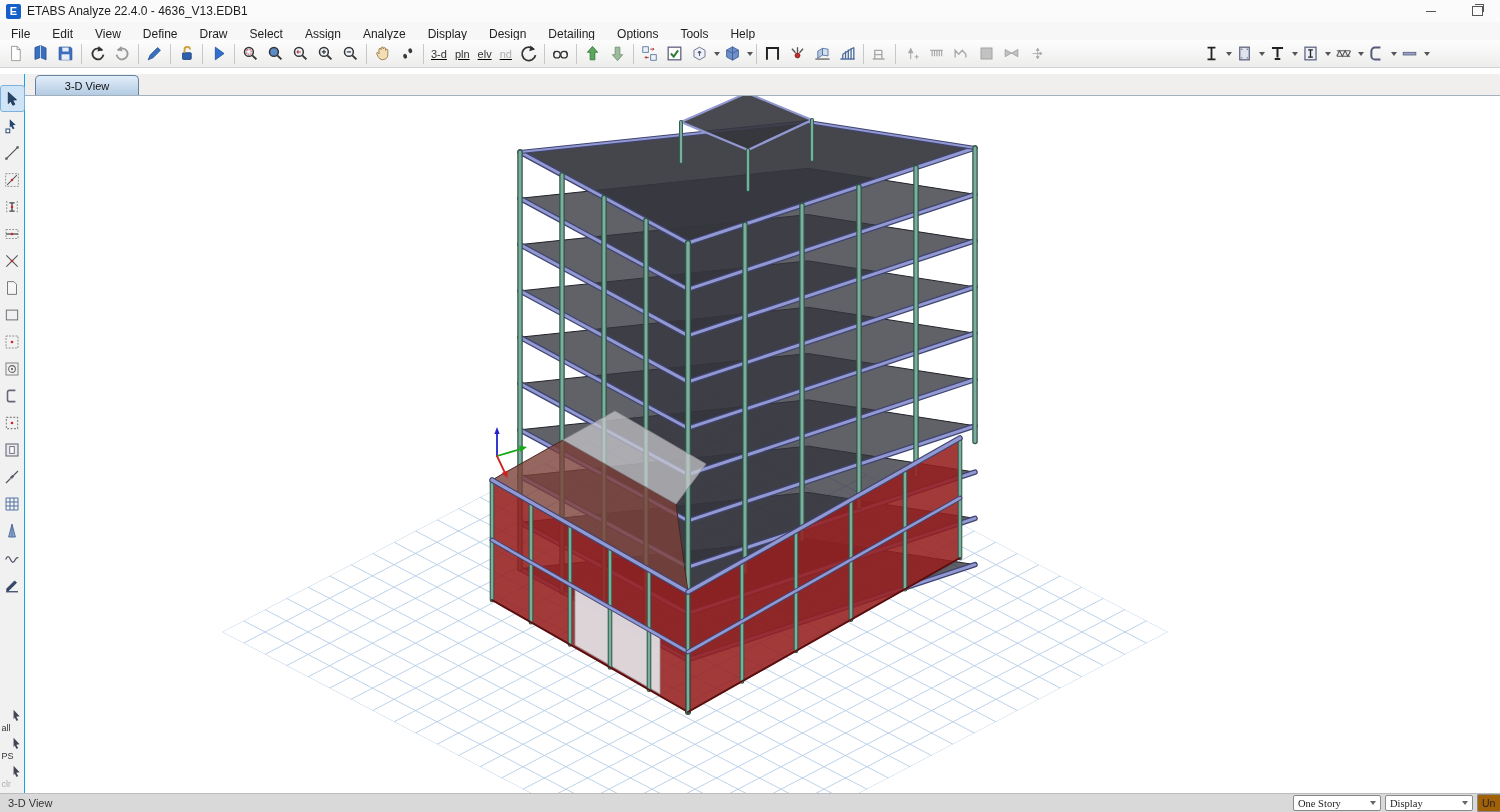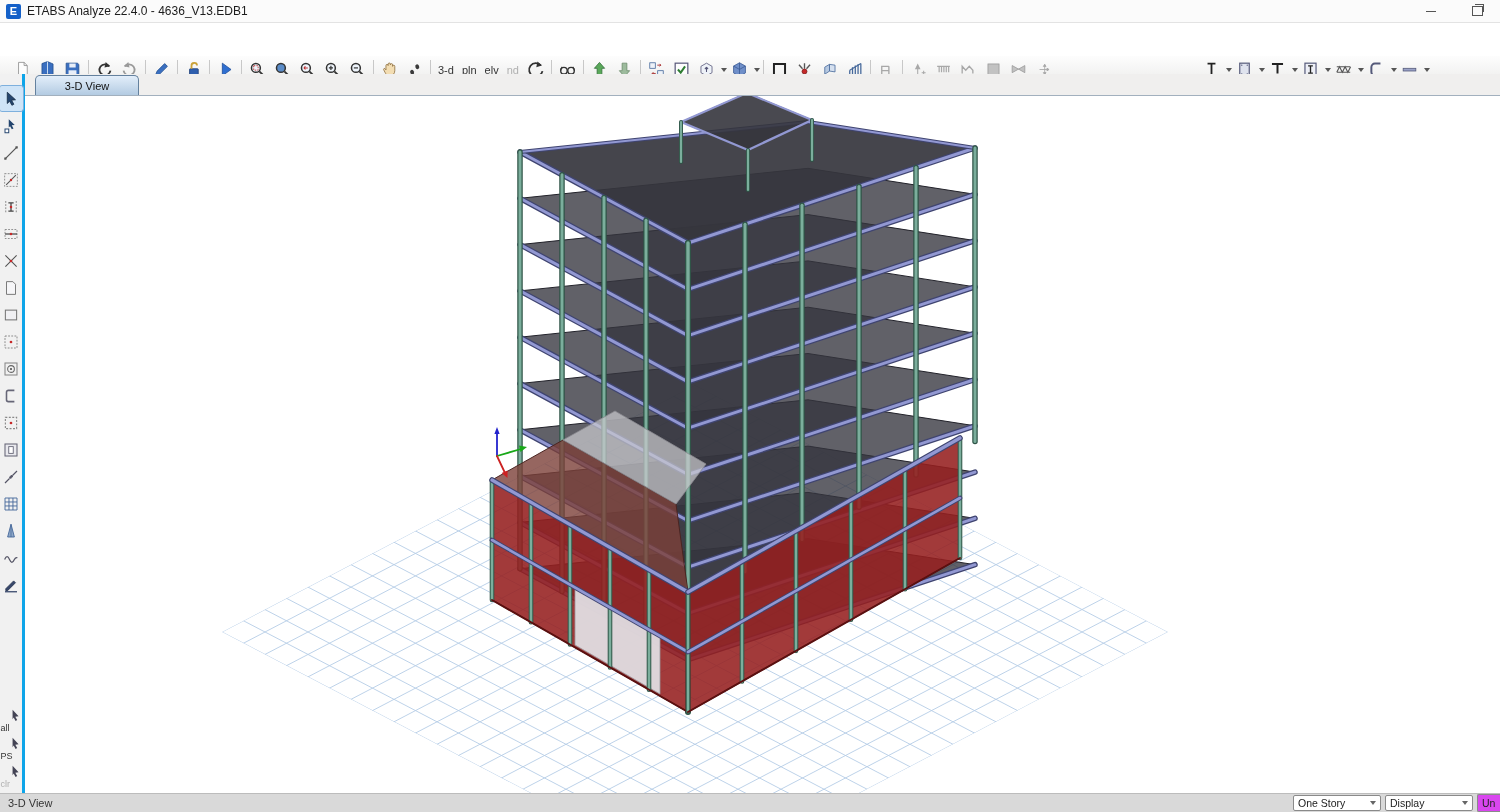--- a/index.html
+++ b/index.html
@@ -13,33 +13,33 @@
   .win-btn{width:46px;height:100%;display:flex;align-items:center;justify-content:center;color:#444;}
   .min-glyph{display:block;width:10px;height:1px;background:#555;}
   .restore-glyph{display:block;width:9px;height:8px;border:1px solid #555;position:relative;background:#fbfbfb;}
   .restore-glyph:before{content:"";position:absolute;left:2px;top:-3px;width:8px;height:7px;border:1px solid #555;border-left:none;border-bottom:none;}
 
   
   .menubar{position:absolute;left:0;top:22px;width:1500px;height:24px;background:#f7f7f7;display:flex;align-items:center;border-bottom:1px solid #e6e6e6;}
   .menu-item{padding:3px 11px;font-size:12px;color:#222;cursor:default;}
 
   
-  .toolbar{position:absolute;left:0;top:56px;width:1500px;height:28px;background:linear-gradient(#fdfdfd,#ededec);border-bottom:1px solid #d2d2d2;display:flex;align-items:center;padding-left:10px;box-sizing:border-box;text-decoration:underline;}
+  .toolbar{position:absolute;left:0;top:40px;width:1500px;height:28px;background:linear-gradient(#fdfdfd,#ededec);border-bottom:1px solid #d2d2d2;display:flex;align-items:center;padding-left:3px;box-sizing:border-box;text-decoration:underline;}
   .tbtn{width:25px;height:24px;display:flex;align-items:center;justify-content:center;border-radius:2px;flex:0 0 auto;}
   .tbtn svg{width:19px;height:19px;}
   .tbtn.text-btn{width:auto;padding:0 4px;font-size:11px;color:#333;}
   .tbtn.text-btn.disabled{color:#b0b0b0;}
   .tsep{width:1px;height:20px;background:#c8c8c8;margin:0 3px;flex:0 0 auto;}
   .tspacer{flex:1 1 auto;}
   .tend{flex:0 0 70px;}
   .caret{width:0;height:0;border-left:3.5px solid transparent;border-right:3.5px solid transparent;border-top:4px solid #555;margin-left:2px;flex:0 0 auto;}
   .tgroup{display:flex;align-items:center;flex:0 0 auto;}
 
   
-  .leftbar{position:absolute;left:0;top:74px;width:25px;height:719px;background:#f1f1f1;border-right:3px solid #0ea5e9;display:flex;flex-direction:column;align-items:center;padding-top:12px;box-sizing:border-box;}
+  .leftbar{position:absolute;left:0;top:74px;width:25px;height:719px;background:#f1f1f1;border-right:1px solid #0ea5e9;display:flex;flex-direction:column;align-items:center;padding-top:12px;box-sizing:border-box;}
   .sbtn{width:23px;height:25px;display:flex;align-items:center;justify-content:center;margin-bottom:2px;border-radius:2px;flex:0 0 auto;}
   .sbtn svg{width:18px;height:18px;}
   .sbtn.active{background:#cfe4f7;outline:1px solid #7eb0dd;}
   .flex-spacer{flex:1 1 auto;}
   .side-text-btn{position:relative;width:23px;height:26px;margin-bottom:2px;flex:0 0 auto;}
   .side-text-btn svg{position:absolute;right:1px;top:0;width:12px;height:12px;}
   .side-text-label{position:absolute;left:1px;bottom:2px;font-size:9px;color:#333;}
   .side-text-btn.disabled .side-text-label{color:#b0b0b0;text-align:right;}
 
   
@@ -47,42 +47,58 @@
   .tabstrip{position:relative;height:21px;background:#f0efee;border-bottom:1px solid #a2b0be;}
   .tab{position:absolute;left:10px;top:1px;height:20px;width:104px;background:linear-gradient(#e3eefa,#b3cbe2);border:1px solid #64819e;border-bottom:none;border-radius:5px 5px 0 0;font-size:11px;color:#111;display:flex;align-items:center;justify-content:center;box-sizing:border-box;}
   .canvas{position:relative;width:1475px;height:697px;overflow:hidden;}
   .canvas svg{display:block;}
 
   
   .statusbar{position:absolute;left:0;top:793px;width:1500px;height:19px;background:#d9d9d9;border-top:1px solid #bcbcbc;display:flex;align-items:center;padding:0 0 0 8px;box-sizing:border-box;font-size:11px;color:#333;}
   .status-view-label{flex:0 0 auto;}
   .status-right{margin-left:auto;display:flex;align-items:center;height:100%;}
   .sel{width:88px;height:16px;background:#fff;border:1px solid #8a8a8a;border-radius:2px;display:flex;align-items:center;padding:0 4px;box-sizing:border-box;margin-right:4px;font-size:10.5px;color:#222;}
-  .sel .sel-label{flex:1 1 auto;white-space:nowrap;overflow:hidden;}
+  .sel .sel-label{flex:1 1 auto;white-space:nowrap;overflow:hidden;font-family:Liberation Serif, serif;}
   .sel .chev{width:0;height:0;border-left:3.5px solid transparent;border-right:3.5px solid transparent;border-top:4px solid #666;flex:0 0 auto;}
-  .units-btn{width:18px;height:16px;background:#d946ef;border:1px solid #8a8a8a;border-radius:2px 0 0 2px;border-right:none;font-size:10.5px;color:#222;display:flex;align-items:center;padding-left:4px;overflow:hidden;white-space:nowrap;}
+  .units-btn{width:18px;height:16px;background:#a16207;border:1px solid #8a8a8a;border-radius:2px 0 0 2px;border-right:none;font-size:10.5px;color:#222;display:flex;align-items:center;padding-left:4px;overflow:hidden;white-space:nowrap;}
 </style>
 </head>
 <body>
 
 <div id="app">
 
   <div class="titlebar">
     <div class="app-icon">E</div>
     <div class="title-text">ETABS Analyze 22.4.0 - 4636_V13.EDB1</div>
     <div class="win-controls">
       <div class="win-btn">
           <span class="min-glyph"></span>
         </div>
       <div class="win-btn">
           <span class="restore-glyph"></span>
         </div>
     </div>
   </div>
 
+  <div class="menubar" id="menubar">
+      <div class="menu-item">File</div>
+      <div class="menu-item">Edit</div>
+      <div class="menu-item">View</div>
+      <div class="menu-item">Define</div>
+      <div class="menu-item">Draw</div>
+      <div class="menu-item">Select</div>
+      <div class="menu-item">Assign</div>
+      <div class="menu-item">Analyze</div>
+      <div class="menu-item">Display</div>
+      <div class="menu-item">Design</div>
+      <div class="menu-item">Detailing</div>
+      <div class="menu-item">Options</div>
+      <div class="menu-item">Tools</div>
+      <div class="menu-item">Help</div>
+    </div>
 
   <div class="toolbar" id="toolbar">
       <div class="tgroup">
         <div class="tbtn">
           <svg viewBox="0 0 24 24" xmlns="http://www.w3.org/2000/svg">
             <path d="M7 3h7l4 4v14H7z" fill="#fdfdfd" stroke="#8a8a8a"></path>
             <path d="M14 3v4h4" fill="none" stroke="#8a8a8a"></path>
           </svg>
         </div>
       </div>

